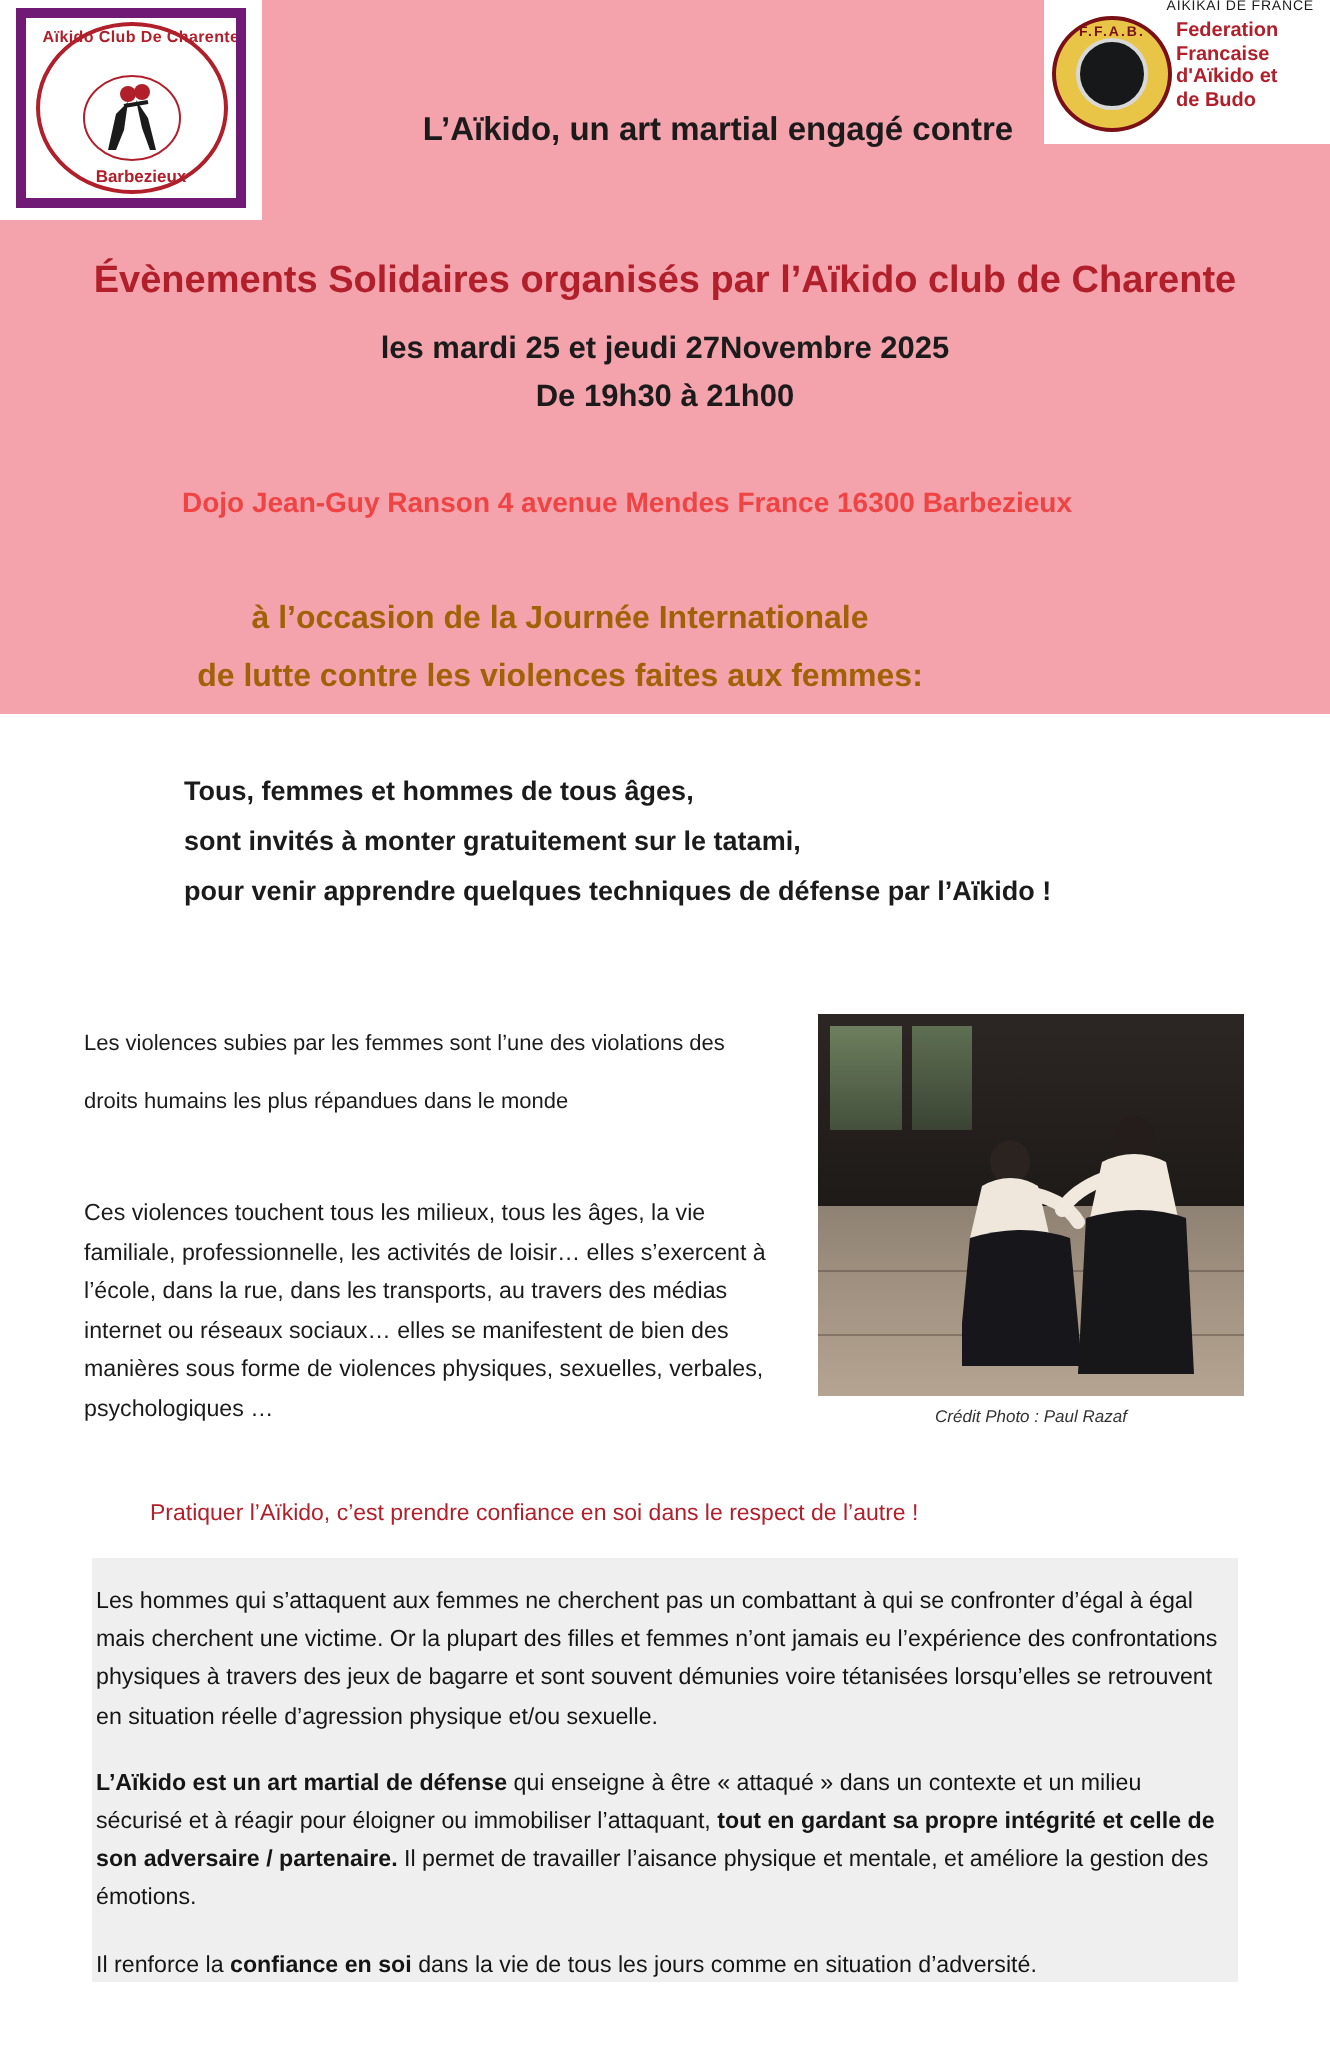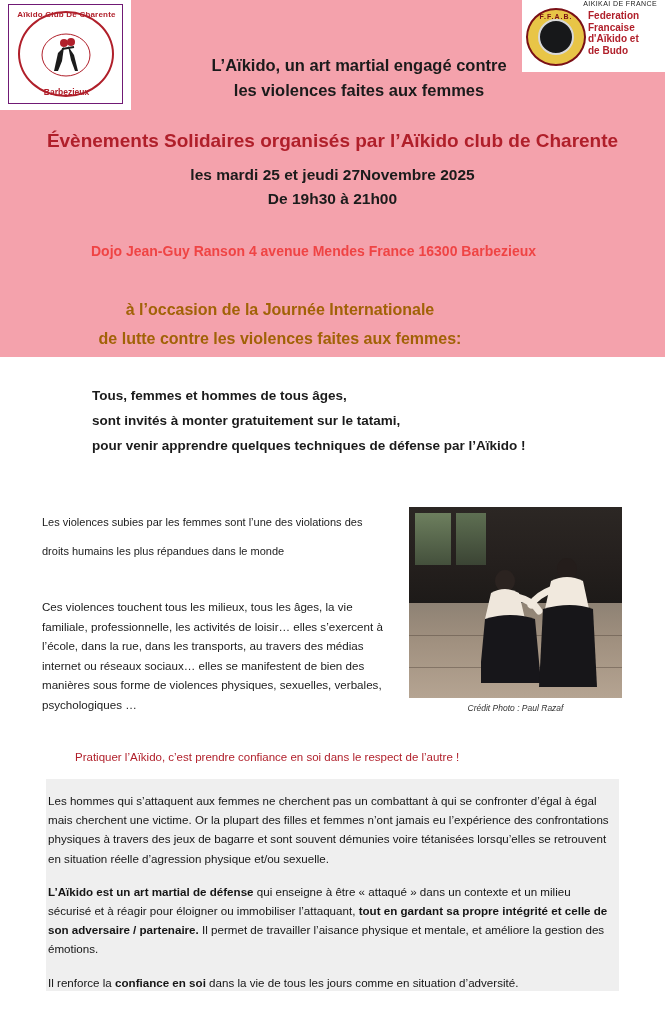--- a/index.html
+++ b/index.html
@@ -46,21 +46,21 @@
     background: #ffffff;
   }
 
   
   .logo-left {
     position: absolute;
     left: 8px;
     top: 4px;
     width: 115px;
     height: 100px;
-    border: 1px solid #701a75;
+    border: 5px solid #701a75;
     background: #ffffff;
     box-sizing: border-box;
     overflow: hidden;
   }
   .logo-left .ring {
     position: absolute;
     left: 50%;
     top: 50%;
     width: 96px;
     height: 86px;
@@ -365,21 +365,20 @@
     <div class="fed">
       <div>Federation</div>
       <div>Francaise</div>
       <div>d'Aïkido et</div>
       <div class="small">de Budo</div>
     </div>
   </div>
 
   <div class="title1">
     <div>L’Aïkido, un art martial engagé contre</div>
-    <div>les violences faites aux femmes</div>
   </div>
 
   <div class="title2">Évènements Solidaires organisés par l’Aïkido club de Charente</div>
 
   <div class="title3">
     <div>les mardi 25 et jeudi 27Novembre 2025</div>
     <div>De 19h30 à 21h00</div>
   </div>
 
   <div class="title-dojo">Dojo Jean-Guy Ranson 4 avenue Mendes France 16300 Barbezieux</div>

